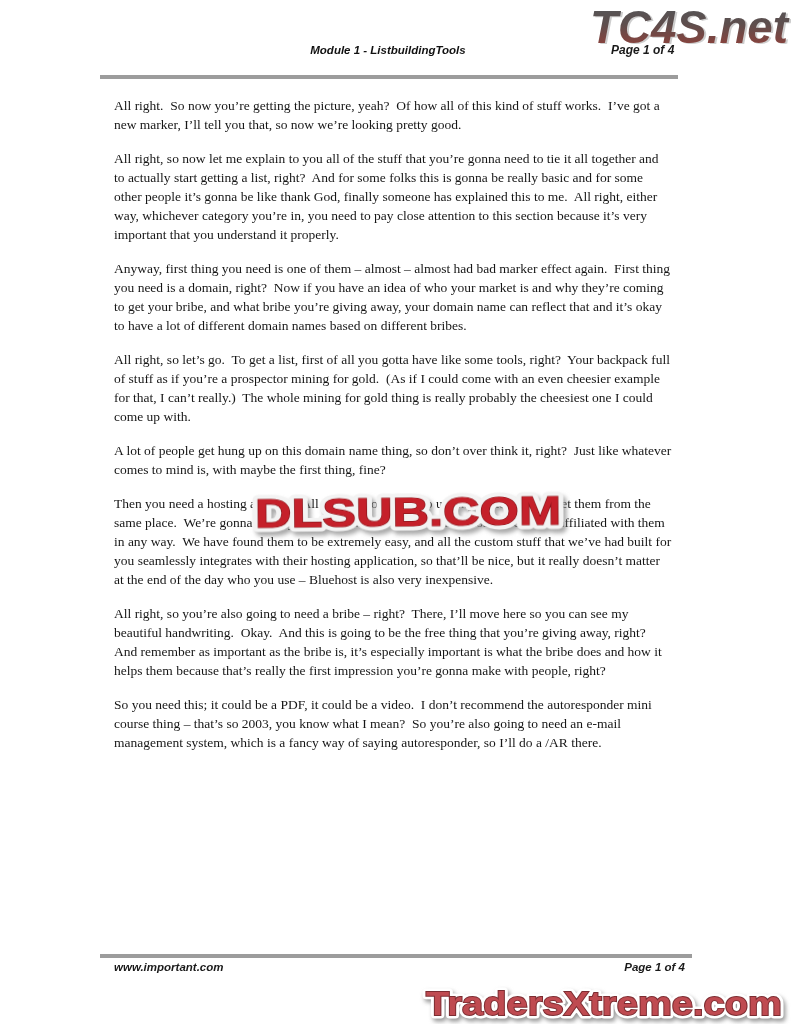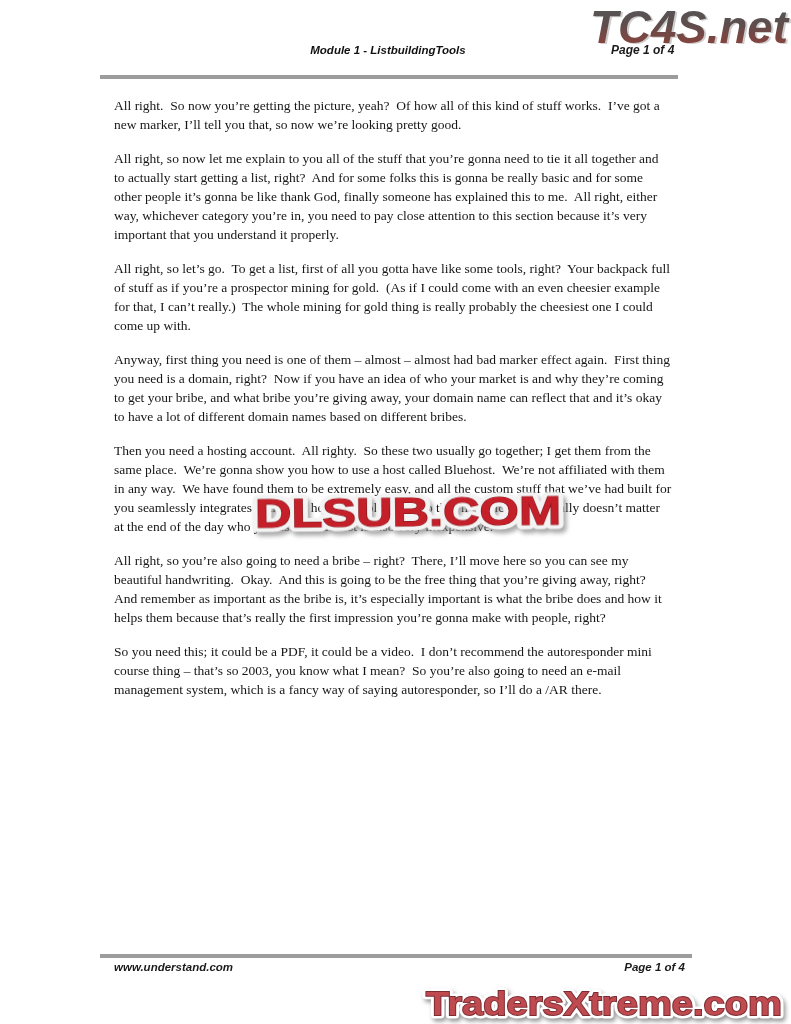--- a/index.html
+++ b/index.html
@@ -85,35 +85,36 @@
 
   <div class="header-center">
     <div>Module 1 - ListbuildingTools</div>
   </div>
 
   <div class="rule rule-top"></div>
 
   <div class="body-text">
     <p>All right.  So now you’re getting the picture, yeah?  Of how all of this kind of stuff works.  I’ve got a new marker, I’ll tell you that, so now we’re looking pretty good.</p>
     <p>All right, so now let me explain to you all of the stuff that you’re gonna need to tie it all together and to actually start getting a list, right?  And for some folks this is gonna be really basic and for some other people it’s gonna be like thank God, finally someone has explained this to me.  All right, either way, whichever category you’re in, you need to pay close attention to this section because it’s very important that you understand it properly.</p>
+    <p>Anyway, first thing you need is one of them – almost – almost had bad marker effect again.  First thing you need is a domain, right?  Now if you have an idea of who your market is and why they’re coming to get your bribe, and what bribe you’re giving away, your domain name can reflect that and it’s okay to have a lot of different domain names based on different bribes.</p>
     <p>All right, so let’s go.  To get a list, first of all you gotta have like some tools, right?  Your backpack full of stuff as if you’re a prospector mining for gold.  (As if I could come with an even cheesier example for that, I can’t really.)  The whole mining for gold thing is really probably the cheesiest one I could come up with.</p>
-    <p>Anyway, first thing you need is one of them – almost – almost had bad marker effect again.  First thing you need is a domain, right?  Now if you have an idea of who your market is and why they’re coming to get your bribe, and what bribe you’re giving away, your domain name can reflect that and it’s okay to have a lot of different domain names based on different bribes.</p>
+    <p>A lot of people get hung up on this domain name thing, so don’t over think it, right?  Just like whatever comes to mind is, with maybe the first thing, fine?</p>
     <p>Then you need a hosting account.  All righty.  So these two usually go together; I get them from the same place.  We’re gonna show you how to use a host called Bluehost.  We’re not affiliated with them in any way.  We have found them to be extremely easy, and all the custom stuff that we’ve had built for you seamlessly integrates with their hosting application, so that’ll be nice, but it really doesn’t matter at the end of the day who you use – Bluehost is also very inexpensive.</p>
     <p>All right, so you’re also going to need a bribe – right?  There, I’ll move here so you can see my beautiful handwriting.  Okay.  And this is going to be the free thing that you’re giving away, right?  And remember as important as the bribe is, it’s especially important is what the bribe does and how it helps them because that’s really the first impression you’re gonna make with people, right?</p>
     <p>So you need this; it could be a PDF, it could be a video.  I don’t recommend the autoresponder mini course thing – that’s so 2003, you know what I mean?  So you’re also going to need an e-mail management system, which is a fancy way of saying autoresponder, so I’ll do a /AR there.</p>
   </div>
 
   <svg class="dlsub" width="324" height="60" viewBox="0 0 324 60" aria-hidden="true">
     <text class="halo" x="162" y="46" text-anchor="middle" textLength="306" lengthAdjust="spacingAndGlyphs">DLSUB.COM</text>
     <text class="front" x="162" y="46" text-anchor="middle" textLength="306" lengthAdjust="spacingAndGlyphs">DLSUB.COM</text>
   </svg>
 
   <div class="rule rule-bottom"></div>
 
-  <div class="footer-site">www.understand.com</div>
+  <div class="footer-site">www.important.com</div>
   <div class="footer-page">Page 1 of 4</div>
 
   <svg class="txtreme" width="372" height="42" viewBox="0 0 372 42" aria-hidden="true">
     <text class="halo" x="186" y="32" text-anchor="middle" textLength="356" lengthAdjust="spacingAndGlyphs">TradersXtreme.com</text>
     <text class="front" x="186" y="32" text-anchor="middle" textLength="356" lengthAdjust="spacingAndGlyphs">TradersXtreme.com</text>
   </svg>
 
 </div>
 
 </body></html>

